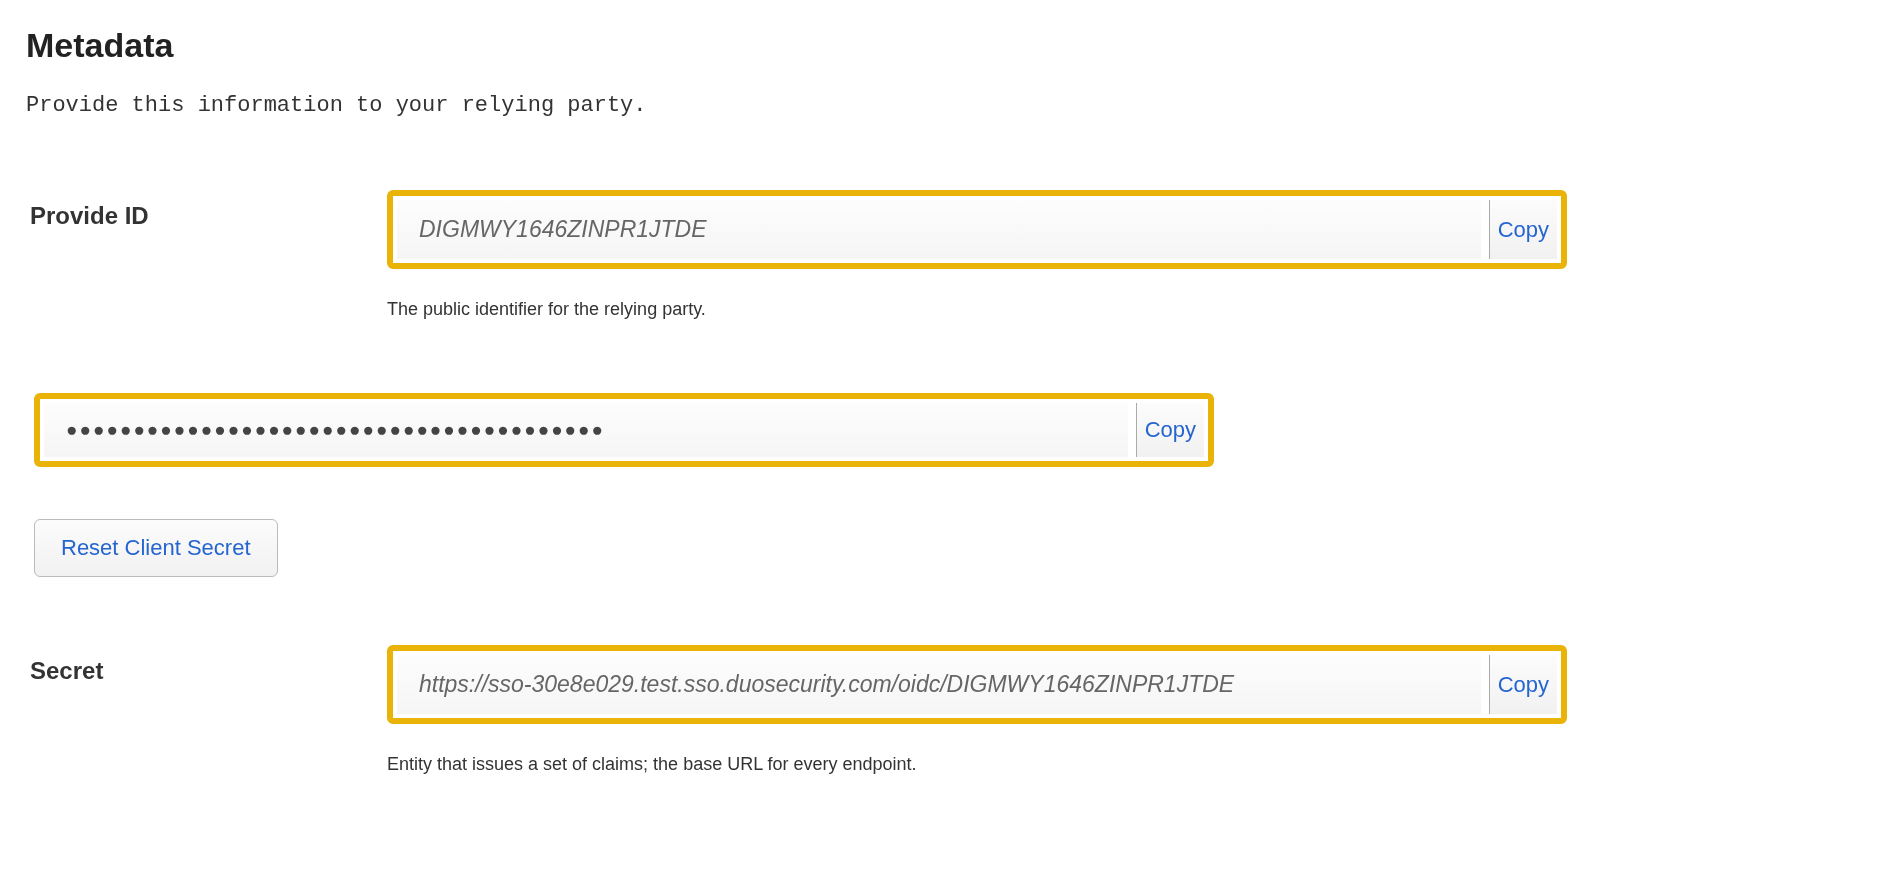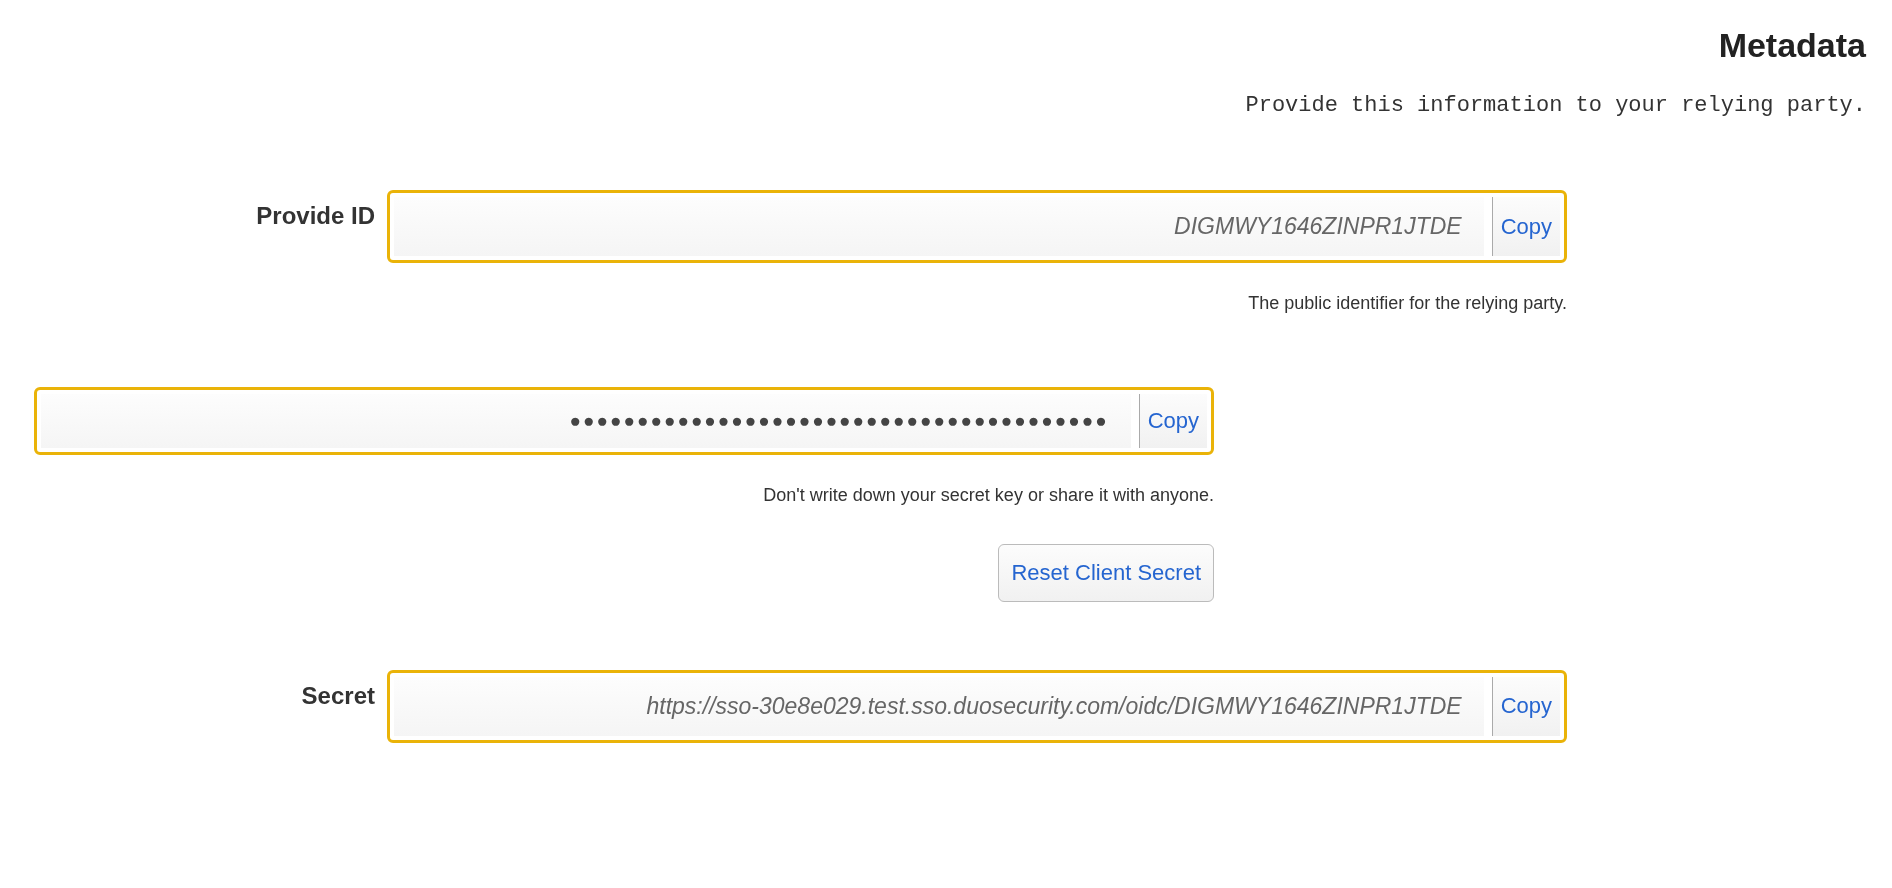--- a/index.html
+++ b/index.html
@@ -1,19 +1,18 @@
 <!DOCTYPE html>
 <html><head>
   <meta charset="utf-8">
   <style>
     * {
       box-sizing: border-box;
       margin: 4px;
       padding: 0;
-      text-align: right;
     }
     body {
       font-family: -apple-system, BlinkMacSystemFont, "Segoe UI", Helvetica, Arial, sans-serif;
       background: #ffffff;
       color: #333333;
       padding: 14px;
       font-size: 21px;
     }
     h1 {
       font-size: 34px;
@@ -39,21 +38,21 @@
       color: #333333;
       padding-top: 16px;
       flex-shrink: 0;
     }
     .field-content {
       flex: 1;
       max-width: 1188px;
     }
     .input-group {
       display: flex;
-      border: 3px solid #eab308;
+      border: 6px solid #eab308;
       border-radius: 6px;
       overflow: hidden;
       margin-bottom: 24px;
     }
     .input-value {
       flex: 1;
       padding: 16px 22px;
       font-size: 23px;
       font-style: italic;
       color: #666666;
@@ -78,21 +77,21 @@
       cursor: pointer;
       font-family: inherit;
     }
     .helper-text {
       font-size: 18px;
       color: #333333;
       line-height: 1.8;
     }
     .reset-btn {
       margin-top: 28px;
-      padding: 15px 12px;
+      padding: 15px 26px;
       font-size: 22px;
       color: #2565d0;
       background: linear-gradient(to bottom, #fcfcfc, #f1f1f1);
       border: 1px solid #bbbbbb;
       border-radius: 6px;
       cursor: pointer;
       font-family: inherit;
     }
   </style>
 </head>
@@ -111,26 +110,26 @@
     <p class="helper-text">The public identifier for the relying party.</p>
   </div>
 </div>
 
 <div class="field-row">
   <div class="field-content">
     <div class="input-group">
       <input type="text" readonly="" class="input-value masked" value="●●●●●●●●●●●●●●●●●●●●●●●●●●●●●●●●●●●●●●●●" style="">
       <button class="copy-btn">Copy</button>
     </div>
-    <p class="helper-text">Don't write down your secret key or share it with anyone.</p>
     <button class="reset-btn">Reset Client Secret</button>
   </div>
 </div>
 
 <div class="field-row">
   <div class="field-label">Secret</div>
   <div class="field-content">
     <div class="input-group">
       <input type="text" readonly="" class="input-value" value="https://sso-30e8e029.test.sso.duosecurity.com/oidc/DIGMWY1646ZINPR1JTDE" style="">
       <button class="copy-btn">Copy</button>
     </div>
+    <p class="helper-text">Entity that issues a set of claims; the base URL for every endpoint.</p>
   </div>
 </div>
 
 </body></html>

